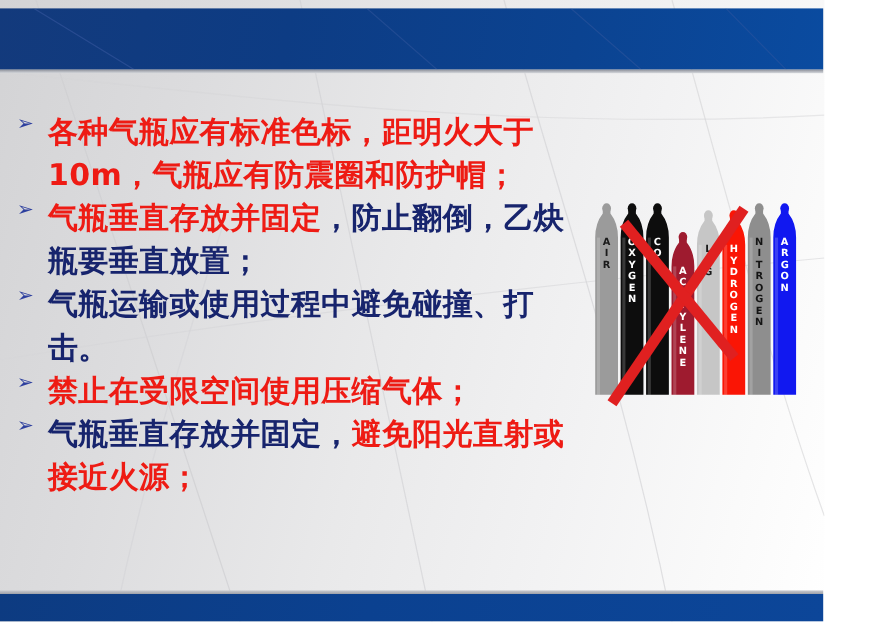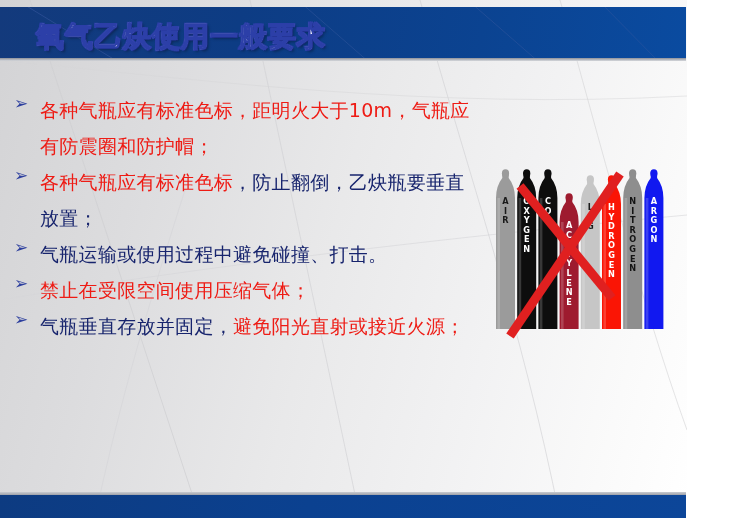--- a/index.html
+++ b/index.html
@@ -94,22 +94,22 @@
     width: 26px;
     padding-top: 3px;
     font-size: 17px;
     line-height: 1;
     color: #2d3f9e;
     font-family: "DejaVu Sans", sans-serif;
     text-align: left;
   }
   .bullet-text {
     flex: 1 1 auto;
-    font-size: 19px;
-    font-weight: normal;
+    font-size: 25px;
+    font-weight: bold;
     line-height: 36px;
     letter-spacing: 0.3px;
     font-family: "DejaVu Sans", "Liberation Sans", sans-serif;
   }
   .t-red  { color: #ee1b14; }
   .t-blue { color: #17246d; }
 
   
   #cylinder-figure {
     position: absolute;
@@ -153,37 +153,36 @@
     <path d="M 95 518 C 120 400 150 300 185 190" stroke="#d2d2d5" stroke-width="1" fill="none" opacity="0.5"></path>
   </svg>
 
   <div id="header-banner">
     <svg class="hdr-line" width="686" height="51" viewBox="0 0 686 51" preserveAspectRatio="none">
       <path d="M 20 -5 L 120 56" stroke="#3a5aa0" stroke-width="1" fill="none" opacity="0.55"></path>
       <path d="M 300 -5 L 370 56" stroke="#3a5aa0" stroke-width="1" fill="none" opacity="0.45"></path>
       <path d="M 470 -5 L 540 56" stroke="#3a5aa0" stroke-width="1" fill="none" opacity="0.45"></path>
       <path d="M 600 -5 L 660 56" stroke="#3a5aa0" stroke-width="1" fill="none" opacity="0.4"></path>
     </svg>
-    <div id="page-title">氧气乙炔使用一般要求</div>
   </div>
   <div id="header-underline"></div>
 
   <div id="bullet-list">
 
     <div class="bullet-row">
       <span class="bullet-marker">➢</span>
       <span class="bullet-text">
         <span class="t-red">各种气瓶应有标准色标，距明火大于10m</span><span class="t-red">，气瓶应有防震圈和防护帽；</span>
       </span>
     </div>
 
     <div class="bullet-row">
       <span class="bullet-marker">➢</span>
       <span class="bullet-text">
-        <span class="t-red">各种气瓶应有标准色标</span><span class="t-blue">，防止翻倒，乙炔瓶要垂直放置；</span>
+        <span class="t-red">气瓶垂直存放并固定</span><span class="t-blue">，防止翻倒，乙炔瓶要垂直放置；</span>
       </span>
     </div>
 
     <div class="bullet-row">
       <span class="bullet-marker">➢</span>
       <span class="bullet-text">
         <span class="t-blue">气瓶运输或使用过程中避免碰撞、打击。</span>
       </span>
     </div>
 

